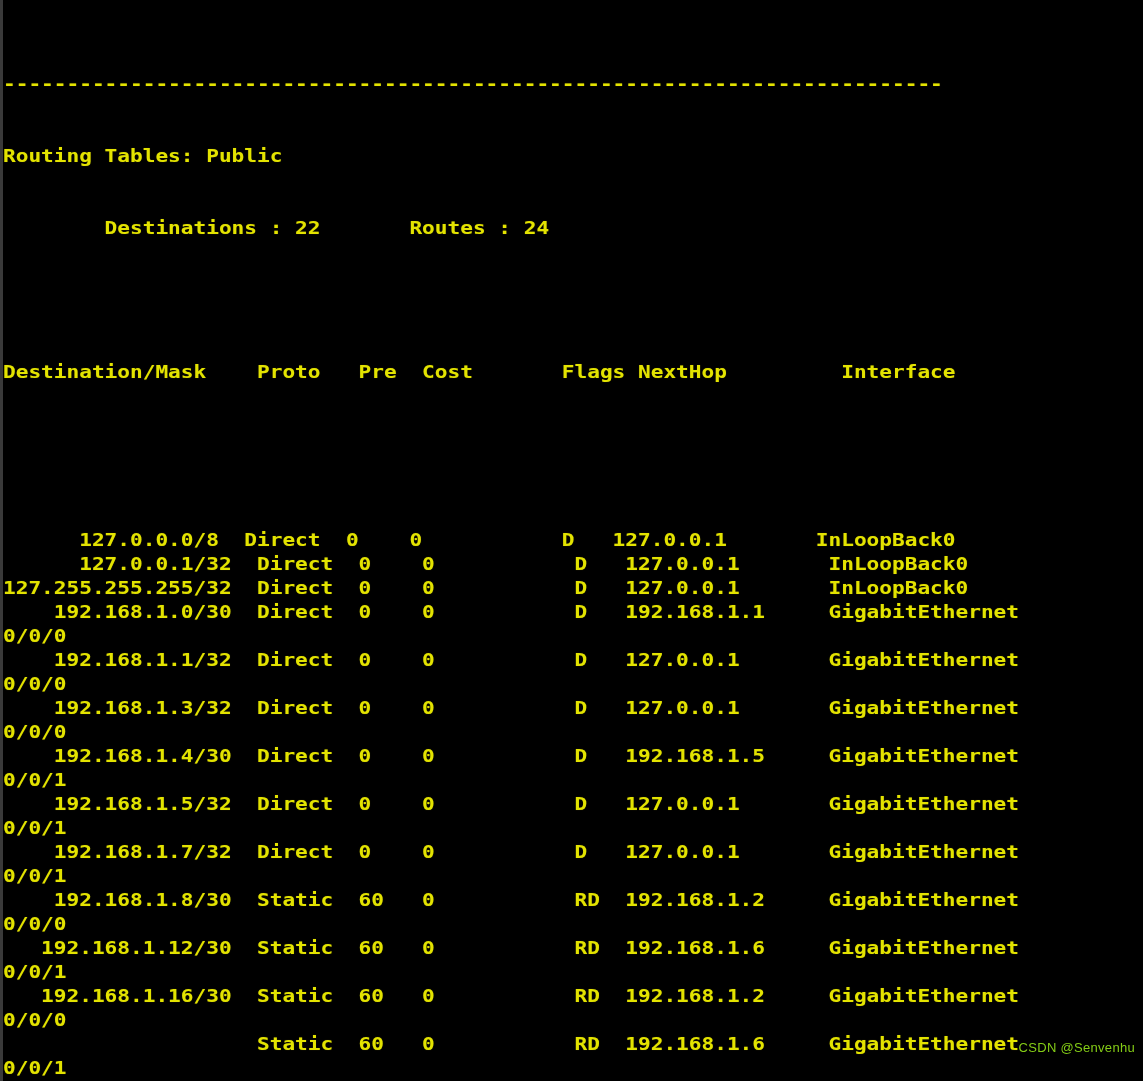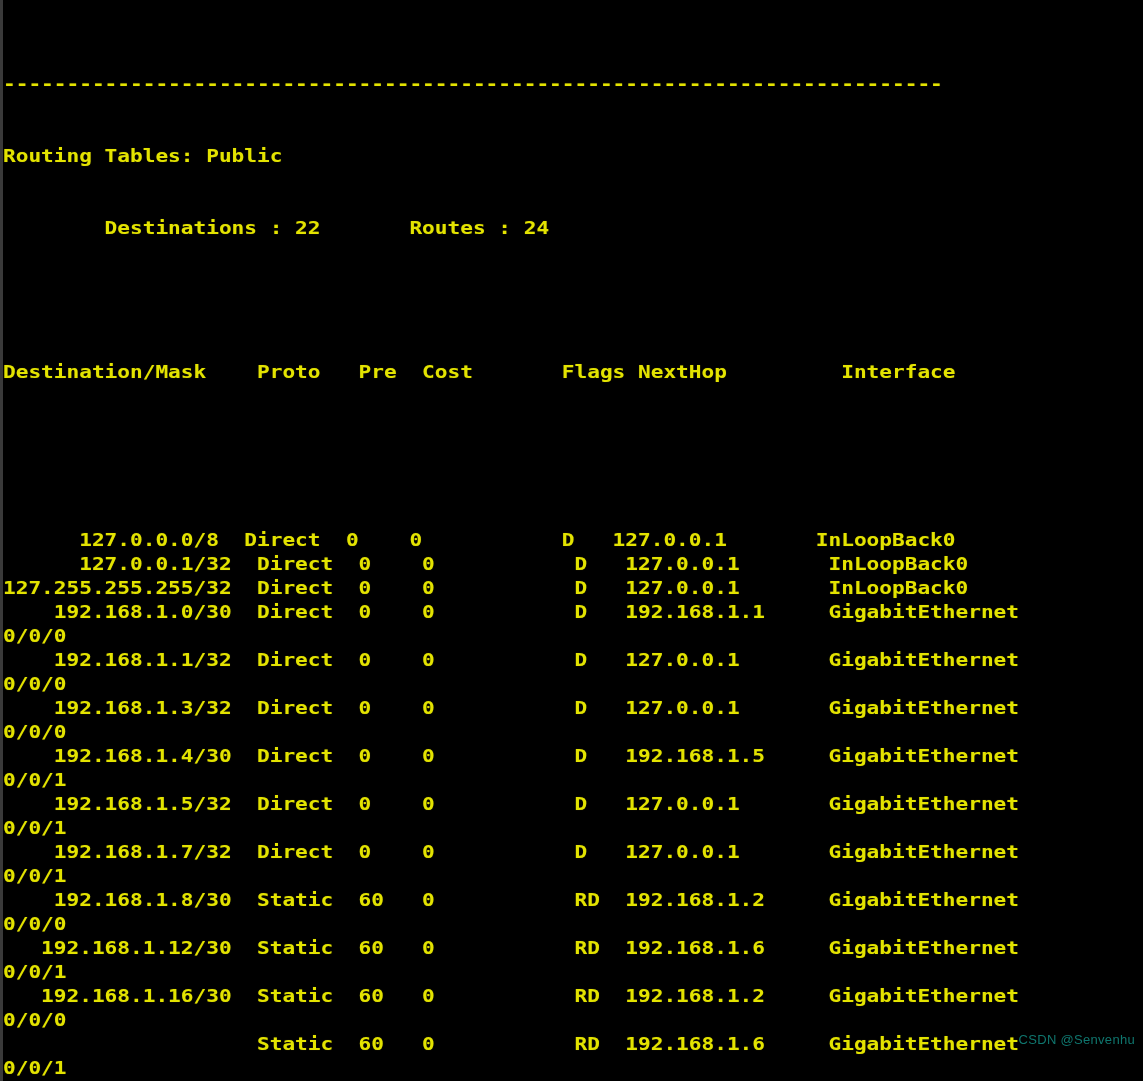--- a/index.html
+++ b/index.html
@@ -34,22 +34,22 @@
     transform-origin: 0 0;
   }
   #screen .ln {
     display: block;
     height: 24px;
     white-space: pre;
   }
   #watermark {
     position: absolute;
     right: 8px;
-    bottom: 34px;
-    color: #0f766e;
+    bottom: 26px;
+    color: #84cc16;
     font-family: "Liberation Sans", "DejaVu Sans", sans-serif;
     font-size: 13px;
     font-weight: normal;
     letter-spacing: 0.3px;
     white-space: pre;
   }
 </style>
 </head>
 <body>
 

